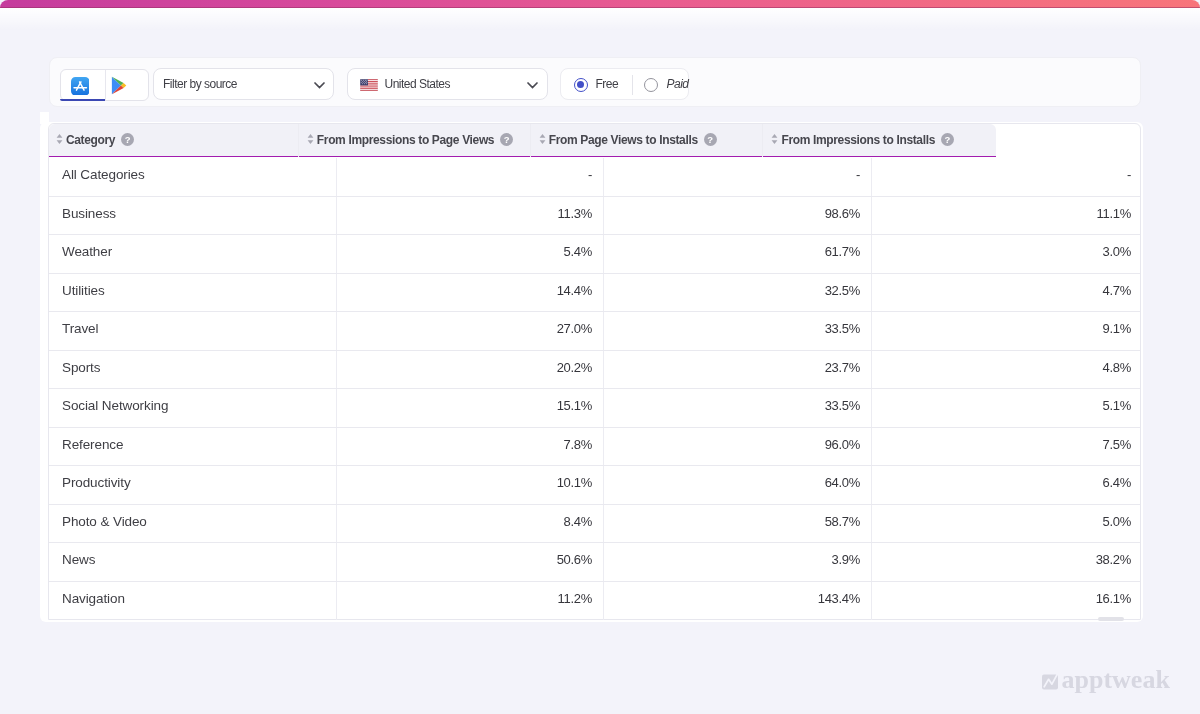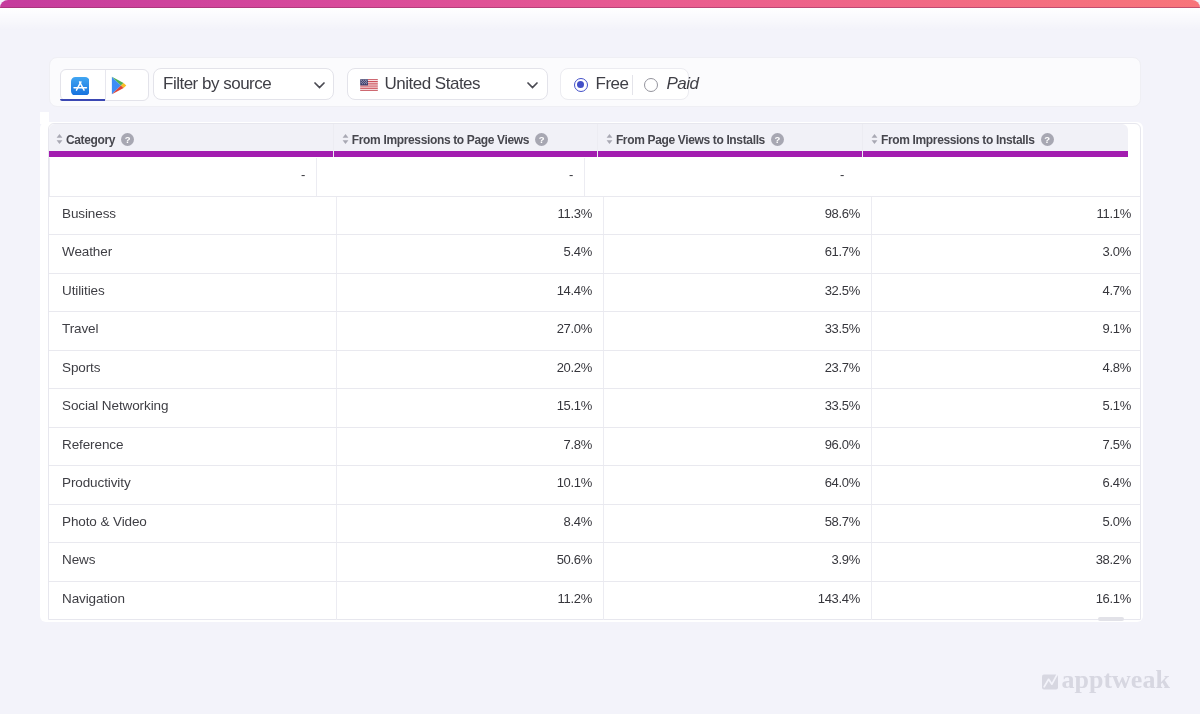--- a/index.html
+++ b/index.html
@@ -15,21 +15,21 @@
   .toolbar { position:absolute; left:49px; top:57px; width:1092px; height:50px;
     background:#fbfbfd; border:1px solid #efeff4; border-radius:8px; }
   .seg { position:absolute; left:10px; top:11px; width:89px; height:32px;
     background:#fff; border:1px solid #e3e3ea; border-radius:6px; }
   .seg .div { position:absolute; left:44px; top:0; width:1px; height:30px; background:#e7e7ee; }
   .seg .under { position:absolute; left:-1px; bottom:-1px; width:45px; height:2.5px; background:#3b48b3; border-radius:0 0 0 6px; }
   .seg svg.as { position:absolute; left:9.5px; top:6.5px; }
   .seg svg.gp { position:absolute; left:49px; top:6px; }
 
   .drop { position:absolute; top:10px; height:32px; background:#fff; border:1px solid #e3e3ea;
-    border-radius:8px; font-size:17px; letter-spacing:-0.5px; color:#3f3f46; line-height:30px; }
+    border-radius:8px; font-size:12px; letter-spacing:-0.5px; color:#3f3f46; line-height:30px; }
   .drop .chev { position:absolute; top:13px; width:11px; height:7px; }
   .fbs { left:103px; width:181px; }
   .fbs .txt { position:absolute; left:9px; top:0; }
   .fbs .chev { right:8px; }
   .usd { left:296.5px; width:201.5px; }
   .usd .flag { position:absolute; left:12px; top:10px; width:18px; height:12px; }
   .usd .txt { position:absolute; left:37px; top:0; }
   .usd .chev { right:9.5px; }
   .fp { left:509.5px; width:129px; border-color:#ececf1; }
   .radio { position:absolute; top:9px; width:14px; height:14px; border-radius:50%; }
@@ -37,22 +37,22 @@
   .radio.on::after { content:""; position:absolute; left:2px; top:2px; width:7px; height:7px; border-radius:50%; background:#4350c8; }
   .radio.off { left:83px; border:1.5px solid #94949d; background:#fff; }
   .fp .sep { position:absolute; left:71px; top:6px; width:1px; height:20px; background:#e4e4ea; }
   .fp .t1 { position:absolute; left:35px; }
   .fp .t2 { position:absolute; left:106px;font-style:italic; }
 
   
   .undercard { position:absolute; left:40px; top:122px; width:1103px; height:500px; background:#fff; border-radius:6px; }
   .tbl { position:absolute; left:48px; top:123px; width:1093px; height:497px;
     background:#fff; border:1px solid #e7e7ee; border-radius:6px 6px 0 0; }
-  .thead { position:absolute; left:0; top:0; width:1079px; height:33px; background:#f1f1f7;
-    border-bottom:6px solid #a21caf; border-radius:6px 6px 0 0; display:flex; }
+  .thead { position:absolute; left:0; top:0; width:947px; height:33px; background:#f1f1f7;
+    border-bottom:1px solid #a21caf; border-radius:6px 6px 0 0; display:flex; }
   .th { position:relative; height:33px; line-height:32px; font-size:12px; font-weight:bold;
     letter-spacing:-0.35px; color:#47474e; white-space:nowrap; }
   .th .sort { display:inline-block; vertical-align:middle; margin-top:-3px; }
   .th .q { display:inline-block; vertical-align:middle; margin-top:-2px; margin-left:6px;
     width:13px; height:13px; border-radius:50%; background:#a7a7b2; color:#fff; font-size:9.5px;
     font-weight:bold; text-align:center; line-height:13px; letter-spacing:0; }
   .c1 { width:287px; padding-left:7px; }
   .c2 { width:267px; padding-left:8px; border-left:1px solid #ececf2; }
   .c3 { width:268px; padding-left:8px; border-left:1px solid #ececf2; }
   .c4 { width:269px; padding-left:8px; border-left:1px solid #ececf2; }
@@ -170,20 +170,21 @@
           <path d="M3.5 0 L6.4 3.7 H0.6 Z" fill="#a8a8b3"></path>
           <path d="M3.5 10 L6.4 6.3 H0.6 Z" fill="#a8a8b3"></path>
         </svg> From Page Views to Installs<span class="q">?</span></div>
       <div class="th c4"><svg class="sort" width="7" height="10" viewBox="0 0 7 10">
           <path d="M3.5 0 L6.4 3.7 H0.6 Z" fill="#a8a8b3"></path>
           <path d="M3.5 10 L6.4 6.3 H0.6 Z" fill="#a8a8b3"></path>
         </svg> From Impressions to Installs<span class="q">?</span></div>
     </div>
     <div class="rows">
       <div class="row">
+        <div class="cell n">All Categories</div>
         <div class="cell v">-</div>
         <div class="cell v">-</div>
         <div class="cell v">-</div>
       </div>
       <div class="row">
         <div class="cell n">Business</div>
         <div class="cell v">11.3%</div>
         <div class="cell v">98.6%</div>
         <div class="cell v">11.1%</div>
       </div>

